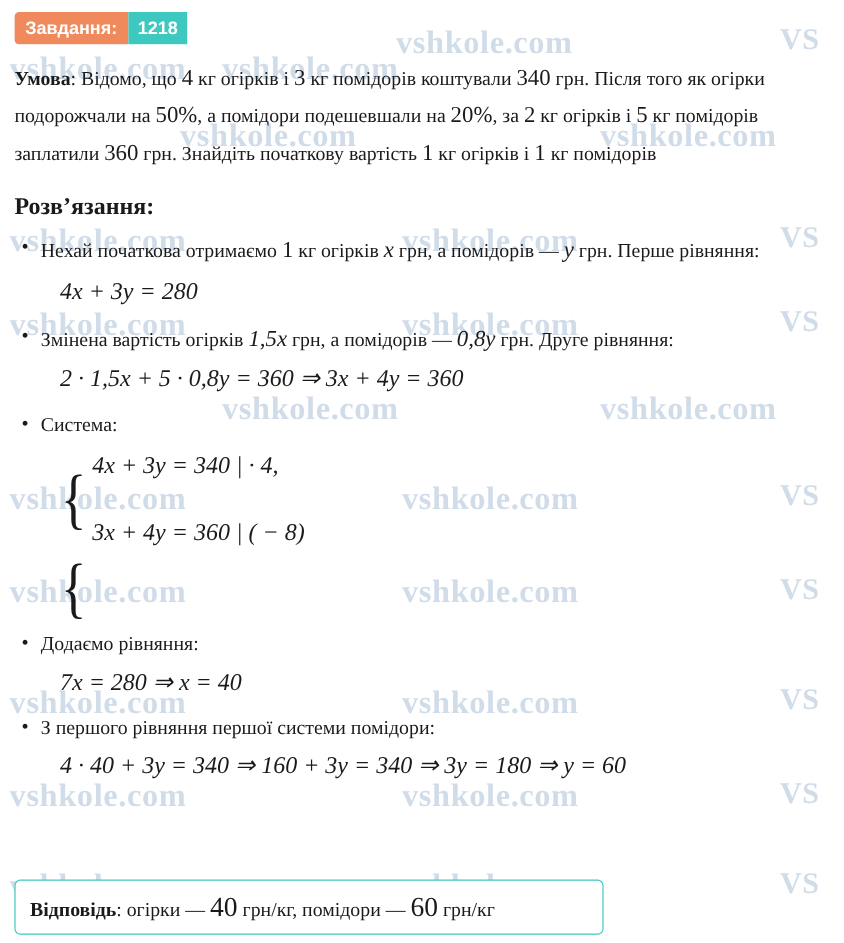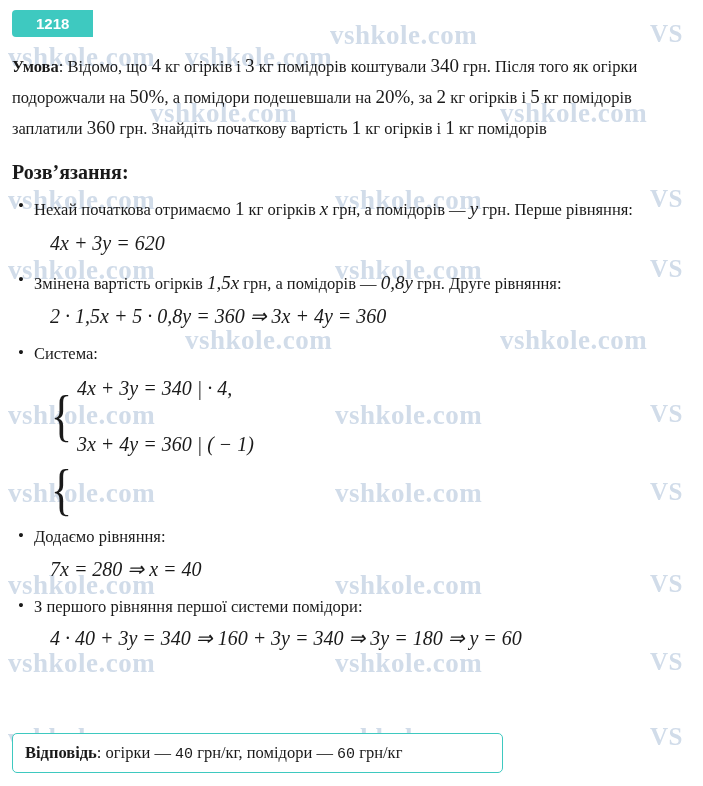--- a/index.html
+++ b/index.html
@@ -63,21 +63,21 @@
     font-weight: 700;
     padding: 0 9px;
     display: flex;
     align-items: center;
   }
   .task-header .num {
     background: #3ec9c0;
     color: #ffffff;
     font-size: 15px;
     font-weight: 700;
-    padding: 0 24px;
+    padding: 0 8px;
     display: flex;
     align-items: center;
     text-align: center;
   }
 
   .block {
     margin-top: 14px;
     font-size: 16.5px;
     line-height: 1.62;
   }
@@ -160,21 +160,21 @@
     width: 491px;
     box-sizing: border-box;
     border: 1.5px solid #3ec9c0;
     border-radius: 5px;
     background: #ffffff;
     padding: 9px 12px;
     font-size: 16.5px;
     z-index: 2;
   }
   .answer-box .b { font-weight: 700; }
-  .answer-box .n { font-size: 15px; font-family: Liberation Mono, monospace; }
+  .answer-box .n { font-size: 23px; }
 </style>
 </head>
 <body>
 
 <div class="watermarks">
   <div class="wm" style="left:8px;  top:42px;">vshkole.com</div>
   <div class="wm" style="left:185px;top:42px;">vshkole.com</div>
   <div class="wm" style="left:330px;top:20px;">vshkole.com</div>
   <div class="wm small" style="left:650px;top:20px;">VS</div>
 
@@ -209,48 +209,49 @@
   <div class="wm small" style="left:650px;top:648px;">VS</div>
 
   <div class="wm" style="left:8px;  top:723px;">vshkole.com</div>
   <div class="wm" style="left:335px;top:723px;">vshkole.com</div>
   <div class="wm small" style="left:650px;top:723px;">VS</div>
 </div>
 
 <div class="page">
 
   <div class="task-header">
+    <div class="label">Завдання:</div>
     <div class="num">1218</div>
   </div>
 
   <div class="block">
     <span class="b">Умова</span><span>: Відомо, що </span><span class="num-inline">4</span><span> кг огірків і </span><span class="num-inline">3</span><span> кг помідорів коштували </span><span class="num-inline">340</span><span> грн. Після того як огірки подорожчали на </span><span class="num-inline">50%</span><span>, а помідори подешевшали на </span><span class="num-inline">20%</span><span>, за </span><span class="num-inline">2</span><span> кг огірків і </span><span class="num-inline">5</span><span> кг помідорів заплатили </span><span class="num-inline">360</span><span> грн. Знайдіть початкову вартість </span><span class="num-inline">1</span><span> кг огірків і </span><span class="num-inline">1</span><span> кг помідорів</span>
   </div>
 
   <div class="section-title">Розв’язання:</div>
 
   <ul class="steps">
 
     <li>
       <span>Нехай початкова отримаємо </span><span class="num-inline">1</span><span> кг огірків </span><span class="var">x</span><span> грн, а помідорів — </span><span class="var">y</span><span> грн. Перше рівняння:</span>
-      <div class="eq">4x + 3y = 620</div>
+      <div class="eq">4x + 3y = 280</div>
     </li>
 
     <li>
       <span>Змінена вартість огірків </span><span class="var">1,5x</span><span> грн, а помідорів — </span><span class="var">0,8y</span><span> грн. Друге рівняння:</span>
       <div class="eq">2 · 1,5x + 5 · 0,8y = 360 ⇒ 3x + 4y = 360</div>
     </li>
 
     <li>
       <span>Система:</span>
       <div class="system">
         <div class="brace">{</div>
         <div class="system-rows">
           <div class="row">4x + 3y = 340 | · 4,</div>
-          <div class="row">3x + 4y = 360 | ( − 1)</div>
+          <div class="row">3x + 4y = 360 | ( − 8)</div>
         </div>
       </div>
       <div class="system">
         <div class="brace">{</div>
       </div>
     </li>
 
     <li>
       <span>Додаємо рівняння:</span>
       <div class="eq">7x = 280 ⇒ x = 40</div>

